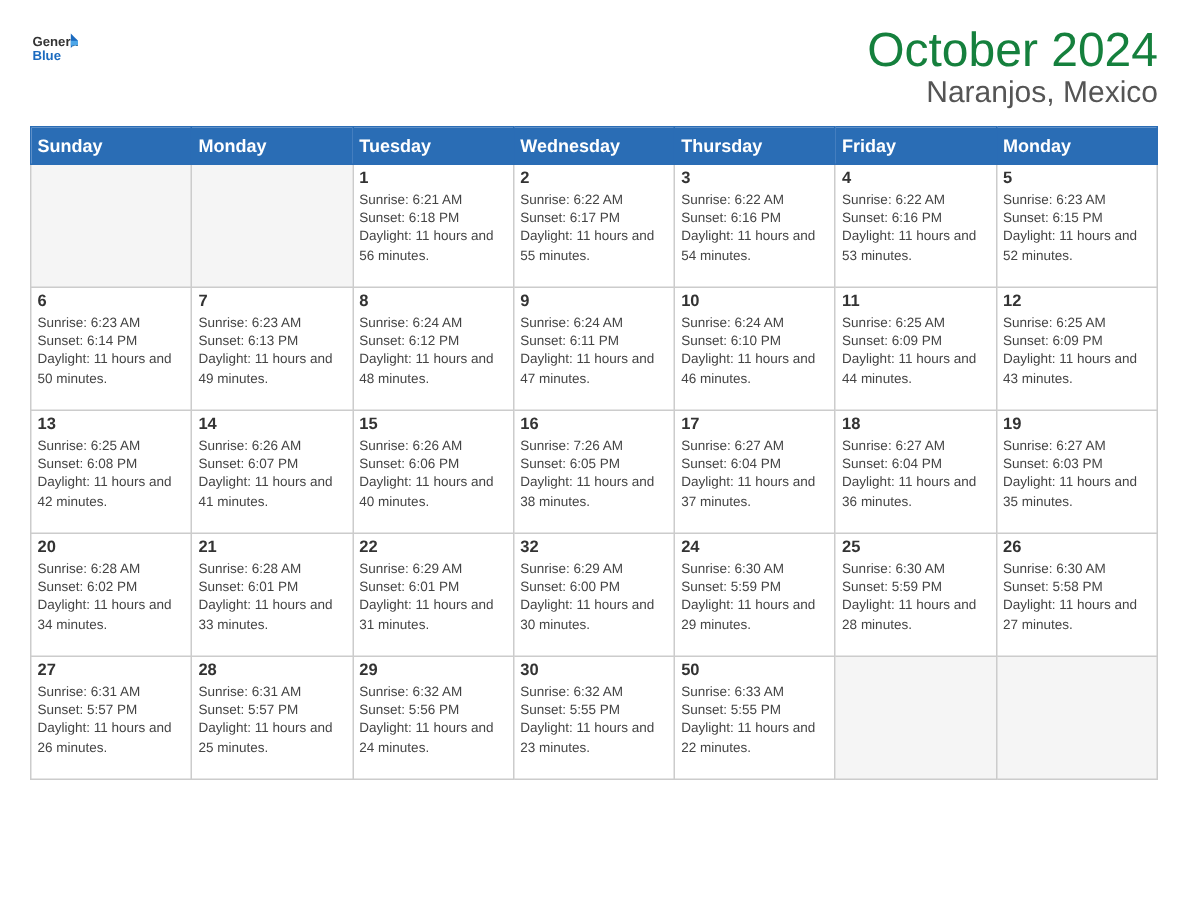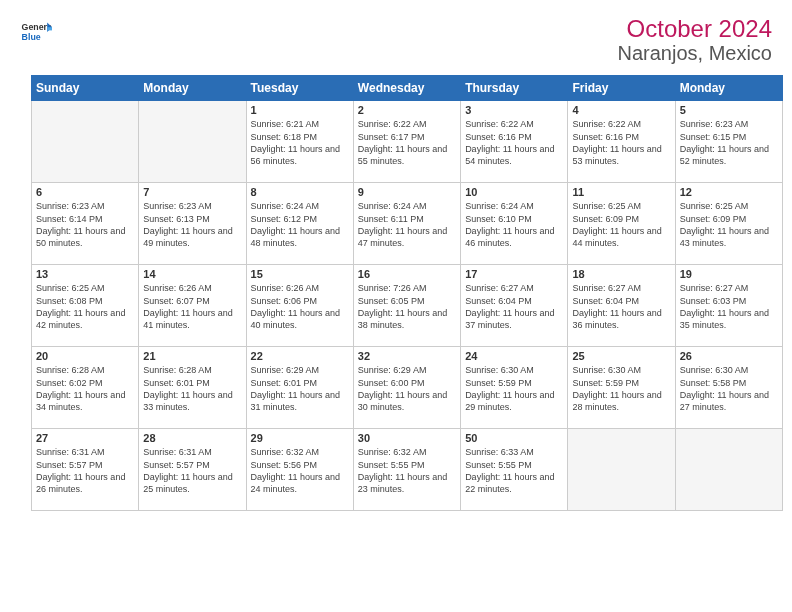--- a/index.html
+++ b/index.html
@@ -28,35 +28,34 @@
       gap: 4px;
     }
     .logo-icon {
       width: 32px;
       height: 32px;
     }
     .title-block {
       text-align: right;
     }
     .month-title {
-      font-size: 24px;
+      font-size: 32px;
       font-weight: normal;
-      color: #be185d;
+      color: #15803d;
       line-height: 1.1;
       margin-left: 48px;
     }
     .location {
       font-size: 20px;
       color: #555;
     }
     .calendar {
       width: 100%;
       border-collapse: collapse;
       table-layout: fixed;
-      margin-left: 11px;
     }
     .calendar th {
       background: #2a6db5;
       color: #fff;
       font-size: 12px;
       font-weight: bold;
       padding: 5px 4px;
       text-align: left;
       border: 1px solid #2a6db5;
     }

